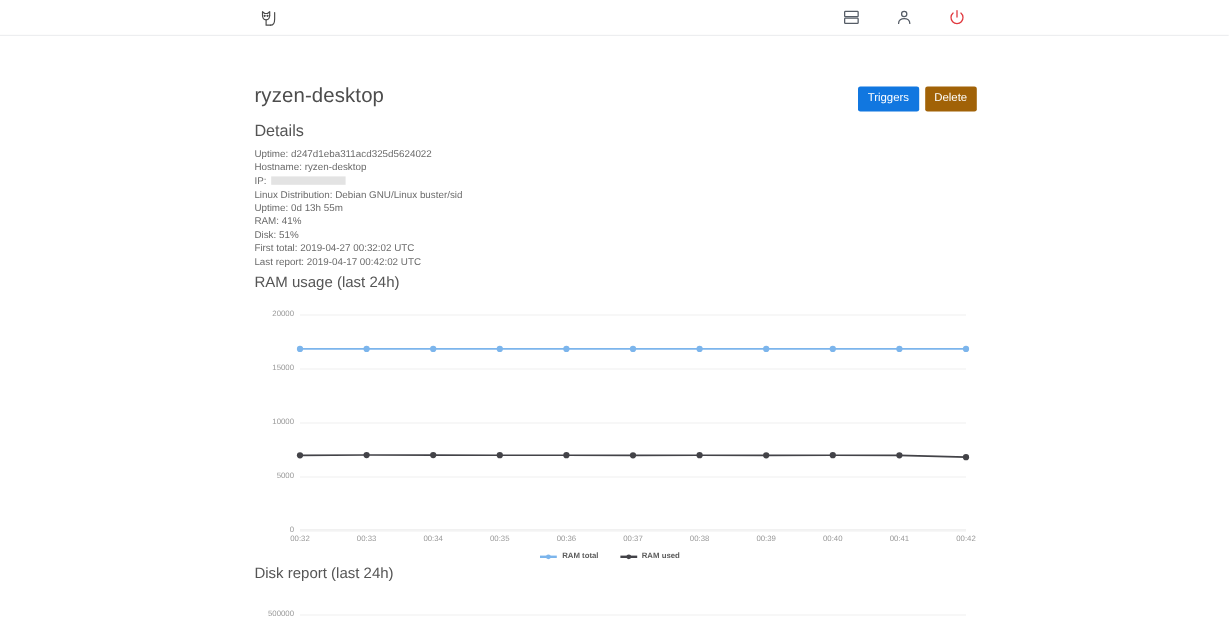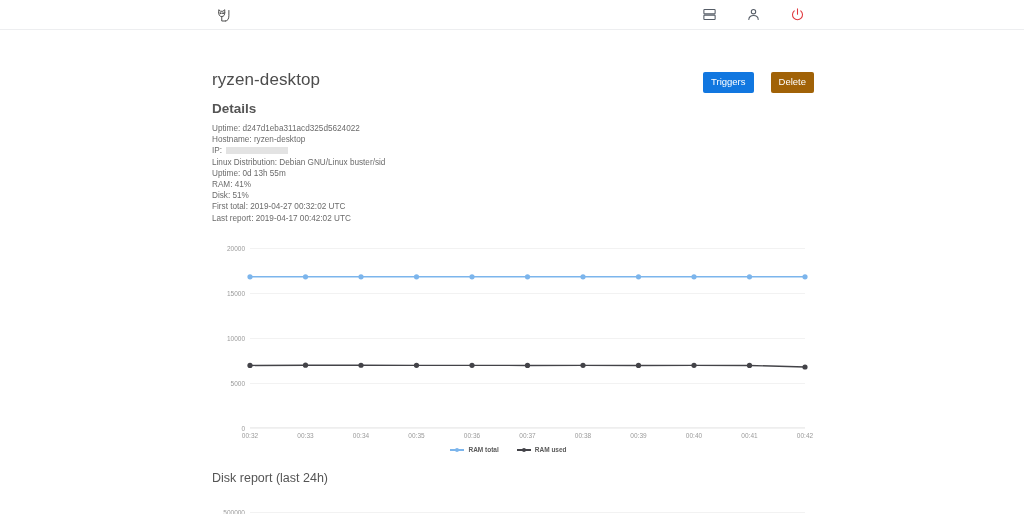--- a/index.html
+++ b/index.html
@@ -37,36 +37,36 @@
     position: relative;
     padding: 0;
   }
   #page-title {
     position: absolute; left: 212px; top: 40px;
     font-size: 17px; font-weight: 400; color: #4d4d4d;
     letter-spacing: .1px;
   }
   #action-buttons {
     position: absolute; right: 210px; top: 42px;
-    display: flex; gap: 17px;
+    display: flex; gap: 5px;
   }
   .btn {
     font-family: "Liberation Sans", sans-serif;
     font-size: 9.5px; line-height: 1;
     padding: 5px 8px 6px;
     border: none; border-radius: 2px;
     color: #ffffff; cursor: pointer;
   }
   .btn-primary { background: #1177e0; }
   .btn-danger  { background: #a16207; }
 
   
   #details-section { position: absolute; left: 212px; top: 71px; }
   .section-heading {
-    font-size: 13.5px; font-weight: 700; color: #555555;
+    font-size: 13.5px; font-weight: 400; color: #555555;
     margin-bottom: 7px;
   }
   .detail-line {
     font-size: 8.2px; line-height: 11.2px; color: #6b6b6b;
     white-space: nowrap;
   }
   .redacted {
     display: inline-block;
     width: 62px; height: 7px;
     background: #e3e3e3;
@@ -180,20 +180,21 @@
         <div class="detail-line"><span>Uptime: </span><span>0d 13h 55m</span></div>
         <div class="detail-line"><span>RAM: </span><span>41%</span></div>
         <div class="detail-line"><span>Disk: </span><span>51%</span></div>
         <div class="detail-line"><span>First total: </span><span>2019-04-27 00:32:02 UTC</span></div>
         <div class="detail-line"><span>Last report: </span><span>2019-04-17 00:42:02 UTC</span></div>
       </div>
   </div>
 
   <div id="charts-root">
       <div class="chart-block" style="top: 198px;">
+        <div class="chart-title">RAM usage (last 24h)</div>
         <div class="chart-canvas" style="margin-top: 20px; margin-left: 38px; width: 555px; height: 180px;">
           <div class="gridline" style="top: 180px;"></div>
           <div class="ytick" style="top: 180px;">0</div>
           <div class="gridline" style="top: 135px;"></div>
           <div class="ytick" style="top: 135px;">5000</div>
           <div class="gridline" style="top: 90px;"></div>
           <div class="ytick" style="top: 90px;">10000</div>
           <div class="gridline" style="top: 45px;"></div>
           <div class="ytick" style="top: 45px;">15000</div>
           <div class="gridline" style="top: 0px;"></div>

